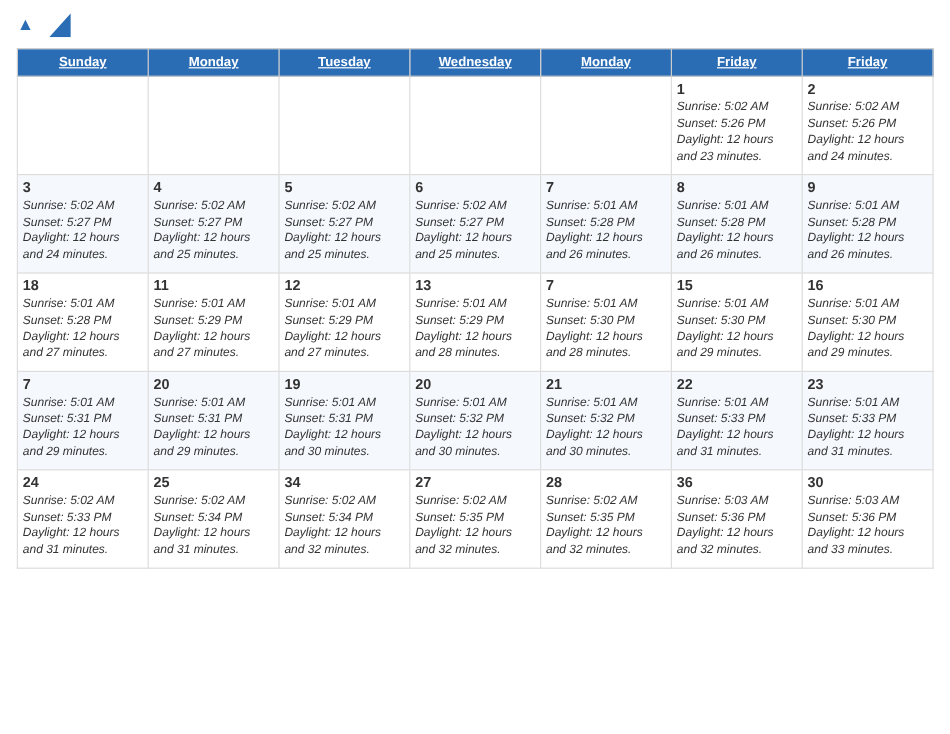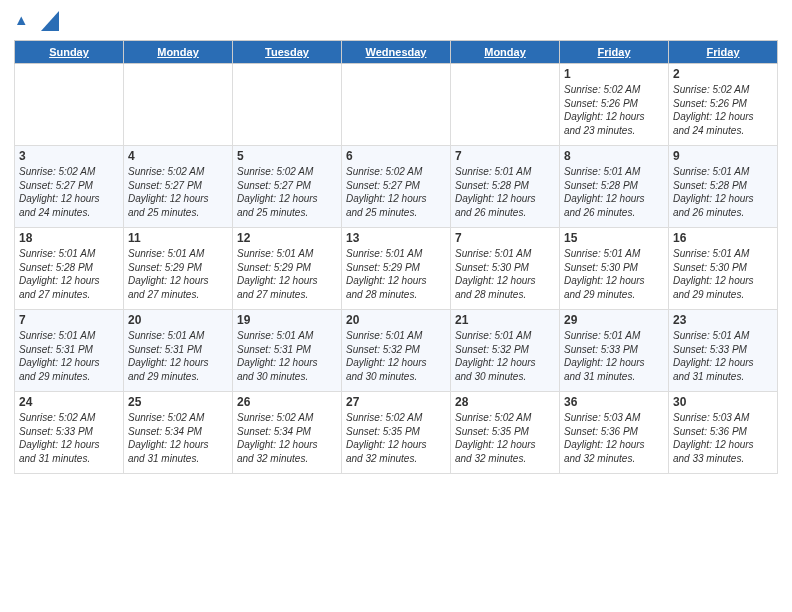--- a/index.html
+++ b/index.html
@@ -287,21 +287,21 @@
 and 30 minutes.</div>
           </td>
           <td>
             <div class="day-num">21</div>
             <div class="day-info" style="white-space: pre-line;">Sunrise: 5:01 AM
 Sunset: 5:32 PM
 Daylight: 12 hours
 and 30 minutes.</div>
           </td>
           <td>
-            <div class="day-num">29</div>
+            <div class="day-num">22</div>
             <div class="day-info" style="white-space: pre-line;">Sunrise: 5:01 AM
 Sunset: 5:33 PM
 Daylight: 12 hours
 and 31 minutes.</div>
           </td>
           <td>
             <div class="day-num">23</div>
             <div class="day-info" style="white-space: pre-line;">Sunrise: 5:01 AM
 Sunset: 5:33 PM
 Daylight: 12 hours
@@ -317,21 +317,21 @@
 and 31 minutes.</div>
           </td>
           <td>
             <div class="day-num">25</div>
             <div class="day-info" style="white-space: pre-line;">Sunrise: 5:02 AM
 Sunset: 5:34 PM
 Daylight: 12 hours
 and 31 minutes.</div>
           </td>
           <td>
-            <div class="day-num">26</div>
+            <div class="day-num">34</div>
             <div class="day-info" style="white-space: pre-line;">Sunrise: 5:02 AM
 Sunset: 5:34 PM
 Daylight: 12 hours
 and 32 minutes.</div>
           </td>
           <td>
             <div class="day-num">27</div>
             <div class="day-info" style="white-space: pre-line;">Sunrise: 5:02 AM
 Sunset: 5:35 PM
 Daylight: 12 hours

